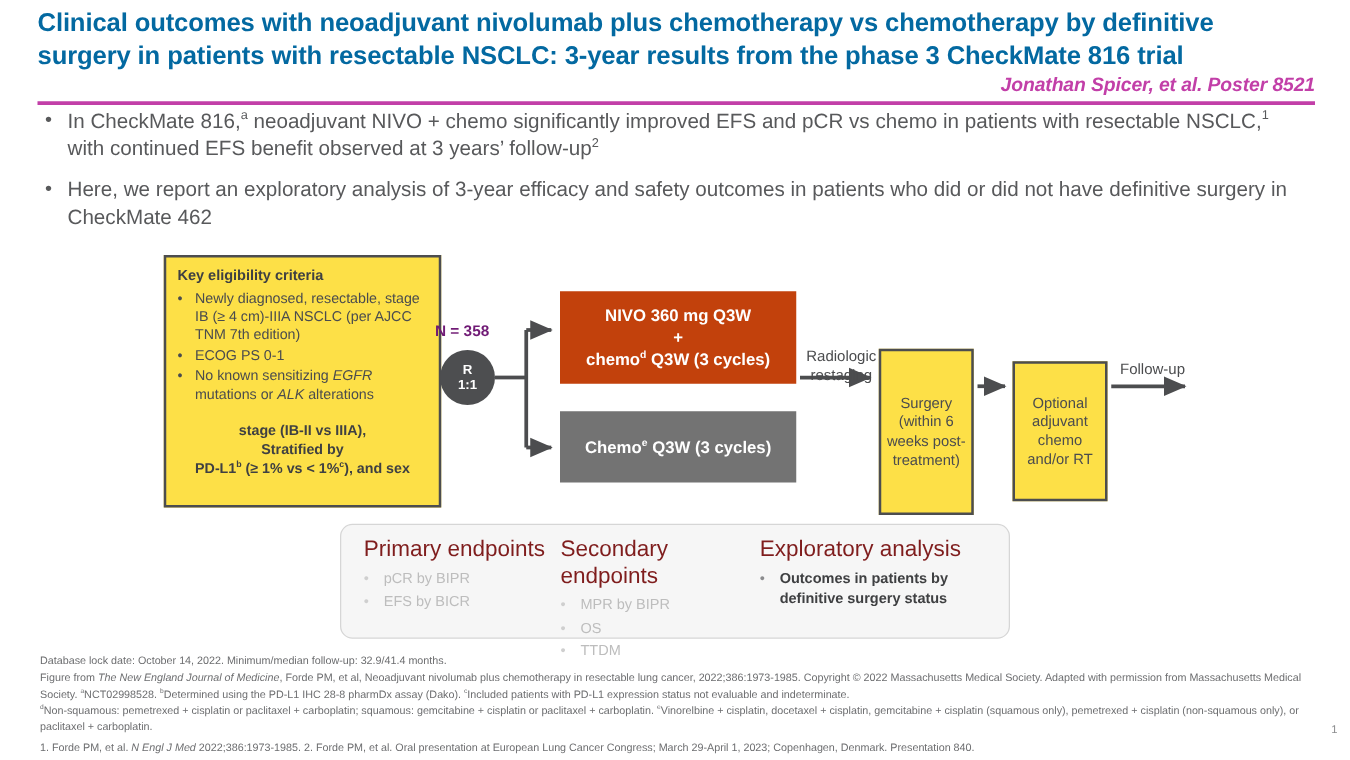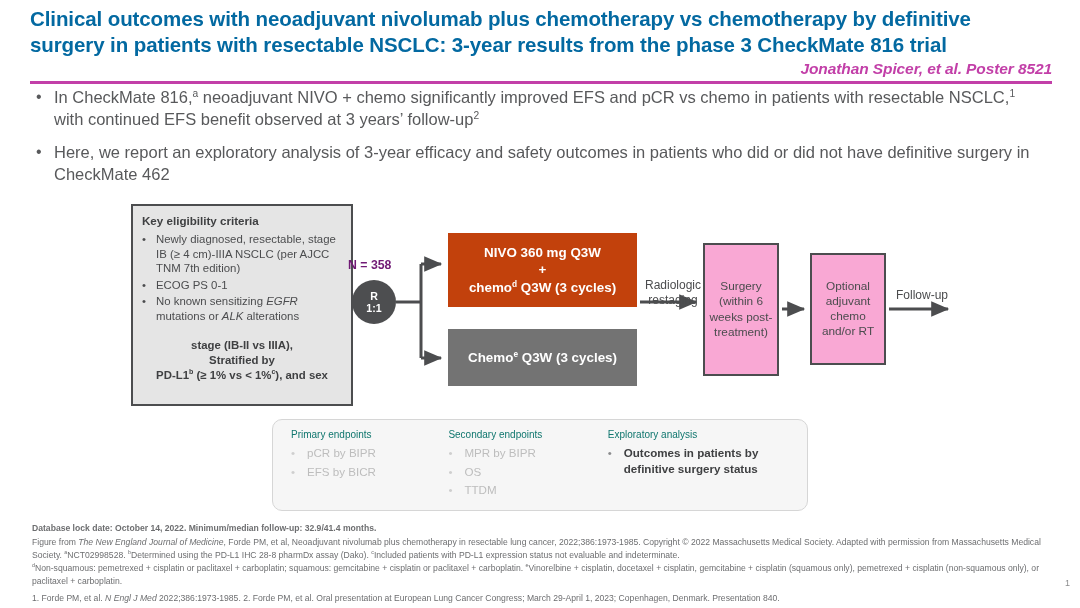--- a/index.html
+++ b/index.html
@@ -67,21 +67,21 @@
   sup { font-size: 0.62em; vertical-align: super; line-height: 0; }
 
   
   #diagram { position: absolute; left: 0; top: 0; width: 1080px; height: 608px; }
 
   .elig-box {
     position: absolute;
     left: 131px; top: 204px;
     width: 222px; height: 202px;
     border: 2.2px solid #4c4d4f;
-    background: #e5e5e5;
+    background: #fde047;
     padding: 8px 9px 6px 9px;
   }
   .elig-title {
     font-size: 11.6px;
     font-weight: bold;
     color: #3f4042;
     margin-bottom: 5px;
   }
   .elig-list { margin: 0; padding: 0; list-style: none; }
   .elig-list li {
@@ -144,28 +144,29 @@
   .arm-chemo {
     left: 448px; top: 329px;
     width: 189px; height: 57px;
     background: #737373;
     font-size: 13.4px;
   }
 
   .flowbox {
     position: absolute;
     border: 2.2px solid #4c4d4f;
-    background: #f9a8d4;
+    background: #fde047;
     display: flex;
     align-items: center;
     justify-content: center;
     text-align: center;
     font-size: 11.8px;
     line-height: 1.28;
     color: #4b4c4e;
+    margin-top: 36px;
   }
   .box-surgery { left: 703px; top: 243px; width: 76px; height: 133px; }
   .box-adjuvant { left: 810px; top: 253px; width: 76px; height: 112px; }
 
   .flow-label {
     position: absolute;
     text-align: center;
     font-size: 12px;
     line-height: 1.25;
     color: #4b4c4e;
@@ -182,22 +183,22 @@
     border-radius: 10px;
     background: #f6f6f6;
     display: flex;
     padding: 9px 14px 8px 18px;
   }
   .ep-col { }
   .ep-col.primary   { width: 158px; }
   .ep-col.secondary { width: 160px; }
   .ep-col.explore   { width: 186px; }
   .ep-head {
-    font-size: 10px;
-    color: #0f766e;
+    font-size: 18px;
+    color: #7f1d1d;
     margin-bottom: 5px;
   }
   .ep-list { margin: 0; padding: 0; list-style: none; }
   .ep-list li {
     display: flex;
     font-size: 11.6px;
     line-height: 1.35;
     margin-bottom: 3px;
   }
   .ep-list li .d { flex: 0 0 16px; }
@@ -208,21 +209,21 @@
   .ep-list.bold li .d { color: #8b8c8e; font-weight: normal; }
 
   
   #footnotes {
     position: absolute;
     left: 32px; top: 522px; width: 1012px;
     font-size: 8.6px;
     line-height: 1.52;
     color: #6d6e70;
   }
-  #footnotes .fn-first { margin-bottom: 1px; font-weight: bold; }
+  #footnotes .fn-first { margin-bottom: 1px; }
   #footnotes .fn-block { margin-bottom: 0px; }
   #footnotes .fn-refs { margin-top: 4px; }
   i { font-style: italic; }
 
   .page-num {
     position: absolute;
     right: 10px; top: 578px;
     font-size: 9px;
     color: #8b8c8e;
   }

